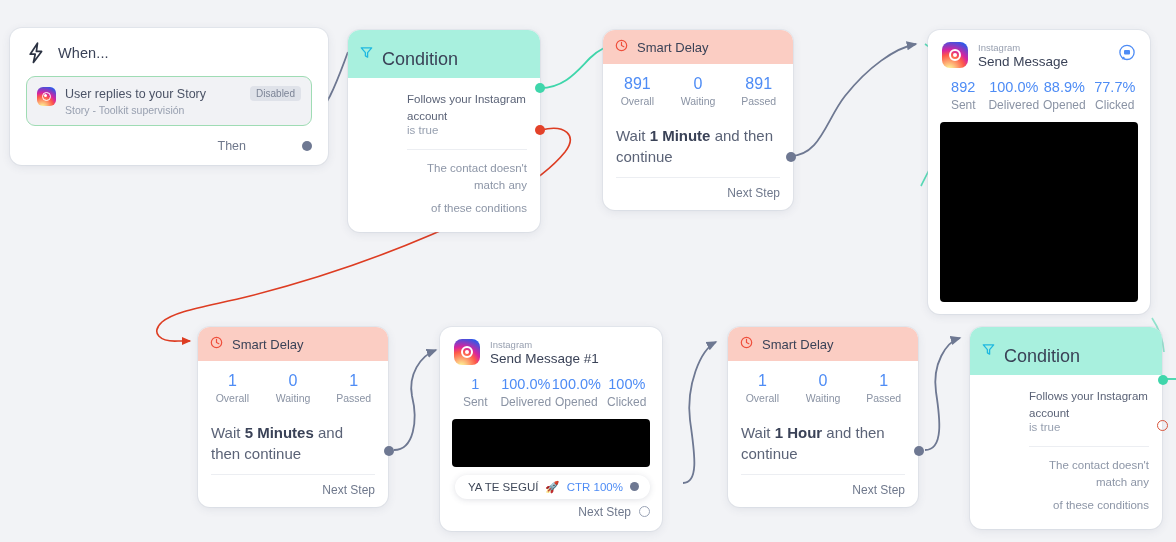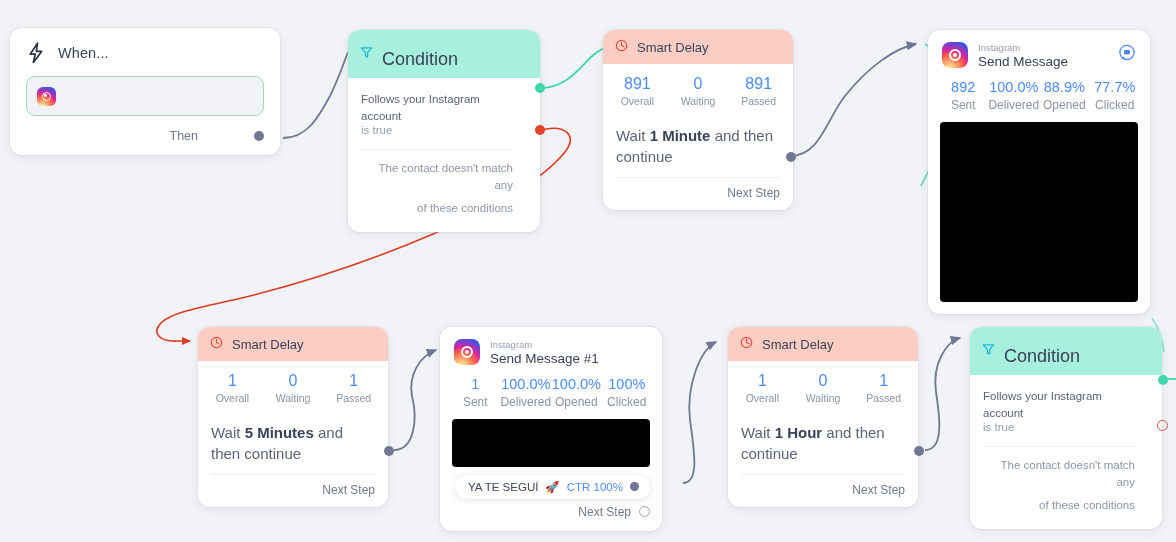--- a/index.html
+++ b/index.html
@@ -32,21 +32,21 @@
   .node {
     position: absolute;
     background: #ffffff;
     border-radius: 12px;
     box-shadow: 0 2px 10px rgba(60,70,95,0.10), 0 0 0 1px rgba(200,206,220,0.25);
     z-index: 5;
     box-sizing: border-box;
   }
 
   
-  .trigger { width: 270px; padding: 14px 16px 8px 16px; }
+  .trigger { width: 318px; padding: 14px 16px 8px 16px; }
   .trigger-head {
     display: flex;
     align-items: center;
     gap: 12px;
     margin-bottom: 12px;
   }
   .bolt-icon { width: 20px; height: 22px; flex: none; }
   .trigger-title {
     font-size: 14.5px;
     color: #3a4257;
@@ -105,21 +105,21 @@
 
   
   .cond { width: 192px; }
   .cond-head {
     background: #a8f0de;
     border-radius: 12px 12px 0 0;
     padding: 8px 12px;
     display: flex; align-items: center; gap: 9px;
   }
   .cond-head .label { font-size: 18px; color: #3a4257; margin-top: 11px; }
-  .cond-body { padding: 13px 27px 10px 13px; }
+  .cond-body { padding: 13px 13px 10px 13px; margin-left: 46px; }
   .cond-line1 { font-size: 11.5px; color: #5b6377; line-height: 1.45; }
   .cond-line2 { font-size: 11.5px; color: #97a0b0; }
   .cond-div { height: 1px; background: #eceef2; margin: 13px 0 10px 0; }
   .cond-else { font-size: 11.5px; color: #8d96a7; text-align: right; line-height: 1.45; padding-bottom: 6px;}
 
   
   .delay { width: 190px; }
   .delay-head {
     background: #fbcdc3;
     border-radius: 12px 12px 0 0;
@@ -260,20 +260,27 @@
           <path d="M11.5 1.2 L4.2 12.2 L9.2 12.2 L7.4 20.5 L15.6 9.4 L10.4 9.4 Z" fill="none" stroke="#2b3242" stroke-width="1.7" stroke-linejoin="round"></path>
         </svg>
       </span>
       <span class="trigger-title">When...</span>
     </div>
 
     <div class="trigger-card">
       <span class="ig-badge">
           <i></i>
         </span>
+      <div class="trigger-card-body">
+        <div class="trigger-card-row">
+          <span class="trigger-card-title">User replies to your Story</span>
+          <span class="pill-disabled">Disabled</span>
+        </div>
+        <div class="trigger-card-sub">Story - Toolkit supervisión</div>
+      </div>
     </div>
 
     <div class="then-row">
       <span class="then-label">Then</span>
       <span class="port"></span>
     </div>
   </div>
 
   <div class="node cond" style="left:348px; top:30px;">
     <div class="cond-head">

